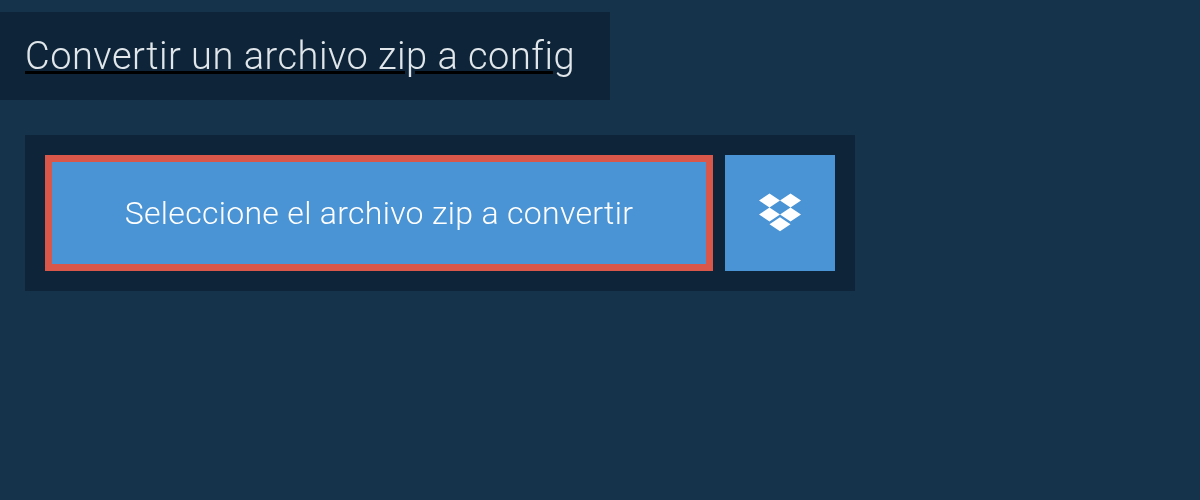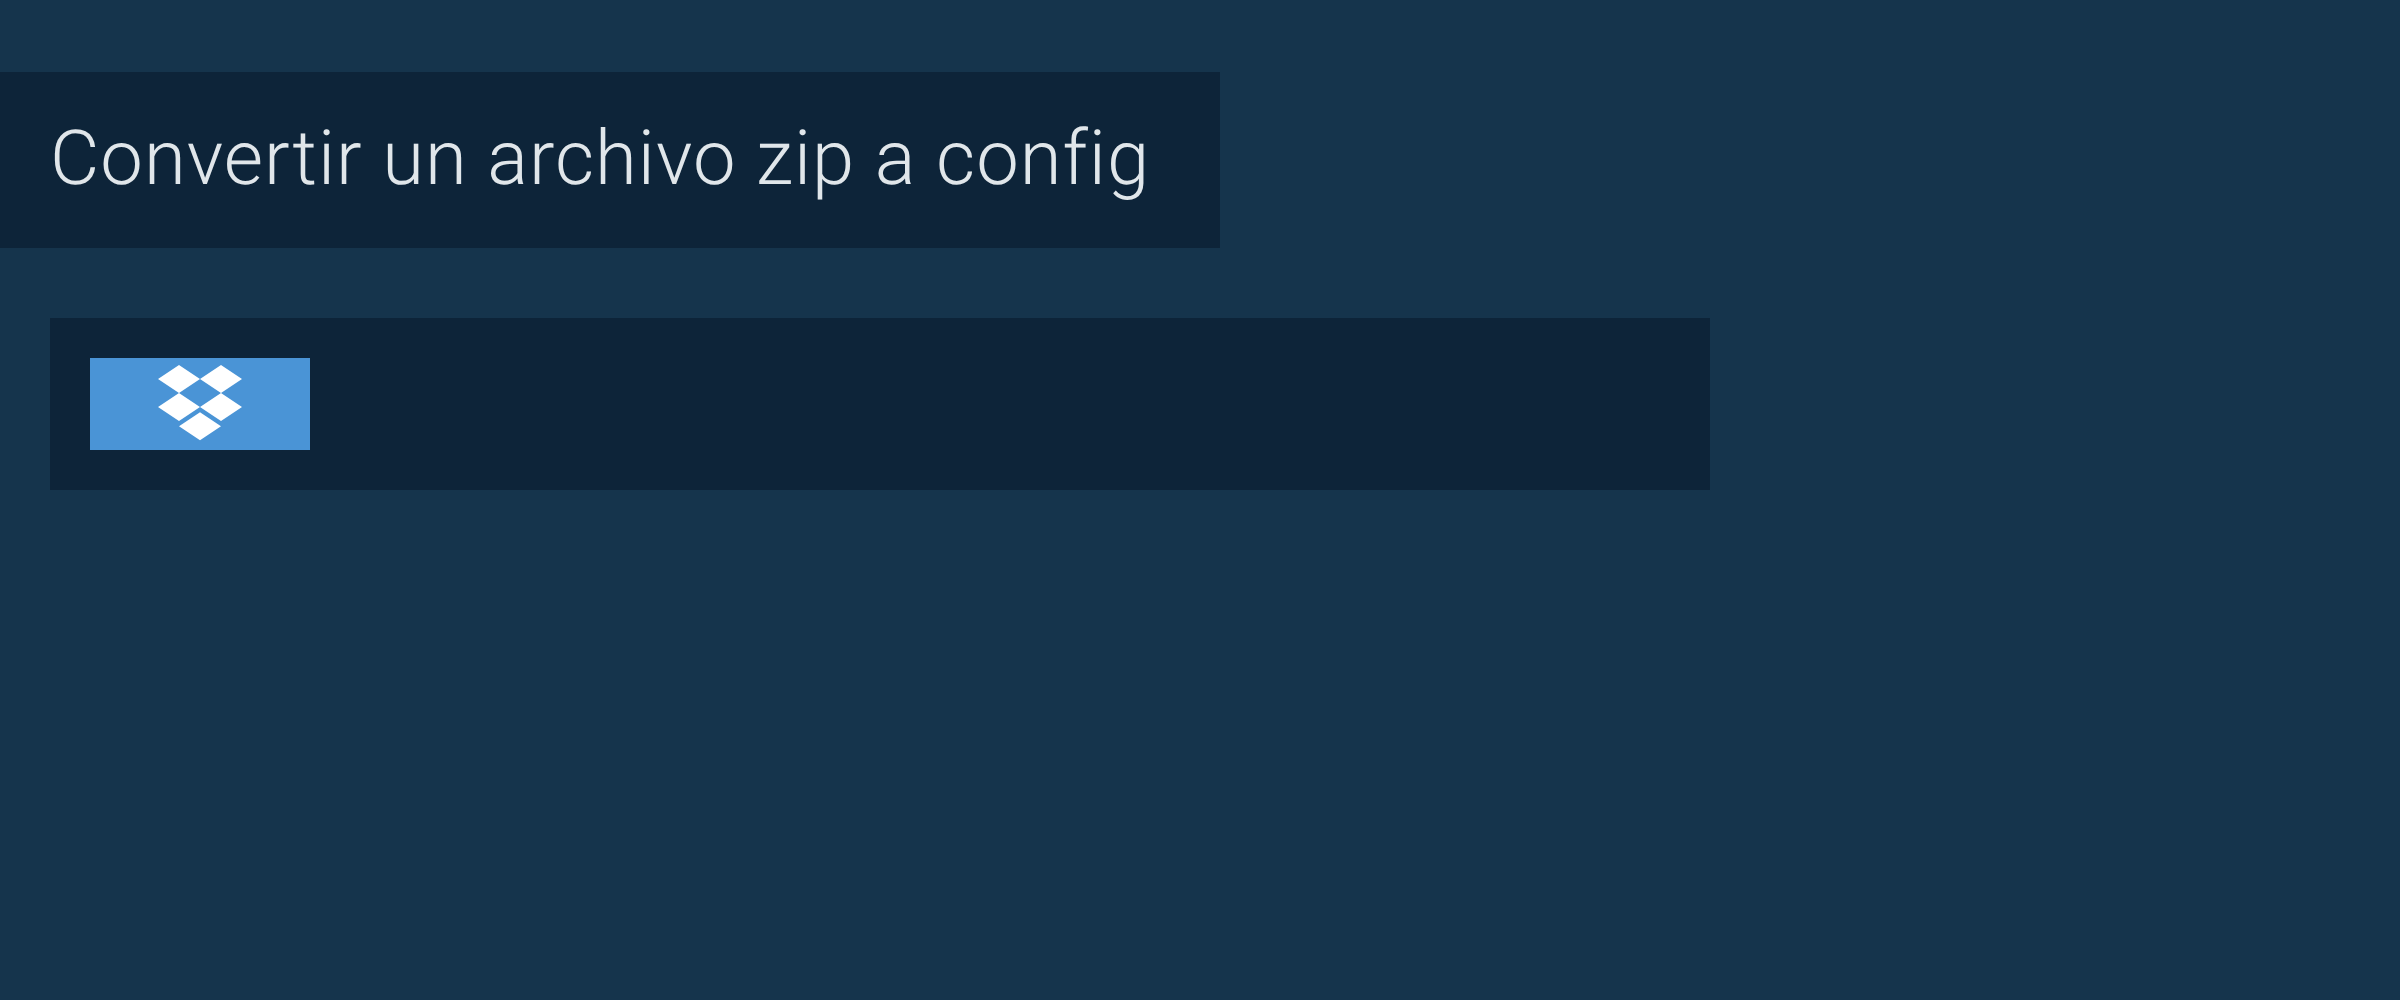--- a/index.html
+++ b/index.html
@@ -11,22 +11,23 @@
       width: 1200px;
       height: 500px;
       background-color: #15344c;
       font-family: -apple-system, BlinkMacSystemFont, 'Segoe UI', Roboto, Helvetica, Arial, sans-serif;
       overflow: hidden;
     }
     .header {
       background-color: #0d2439;
       display: inline-block;
       padding: 22px 35px 22px 25px;
-      margin-top: 36px;
+      margin-top: 12px;
       margin-left: 0;
+      text-decoration: underline;
     }
     .header-title {
       color: #e0e6ea;
       font-size: 38px;
       font-weight: 300;
       letter-spacing: 0.5px;
     }
     .panel {
       background-color: #0d2439;
       margin-top: 35px;
@@ -66,20 +67,21 @@
 </head>
 <body>
 
 
 
 <div class="header">
   <h1 class="header-title">Convertir un archivo zip a config</h1>
 </div>
 
 <div class="panel">
+  <div class="select-button">Seleccione el archivo zip a convertir</div>
   <div class="dropbox-button">
     <span>
       <svg viewBox="0 0 24 24" xmlns="http://www.w3.org/2000/svg">
         <path d="M6 2 L12 6 L6 10 L0 6 Z M18 2 L24 6 L18 10 L12 6 Z M0 14 L6 10 L12 14 L6 18 Z M12 14 L18 10 L24 14 L18 18 Z M6 19.5 L12 15.5 L18 19.5 L12 23.5 Z"></path>
       </svg>
     </span>
   </div>
 </div>
 
 

